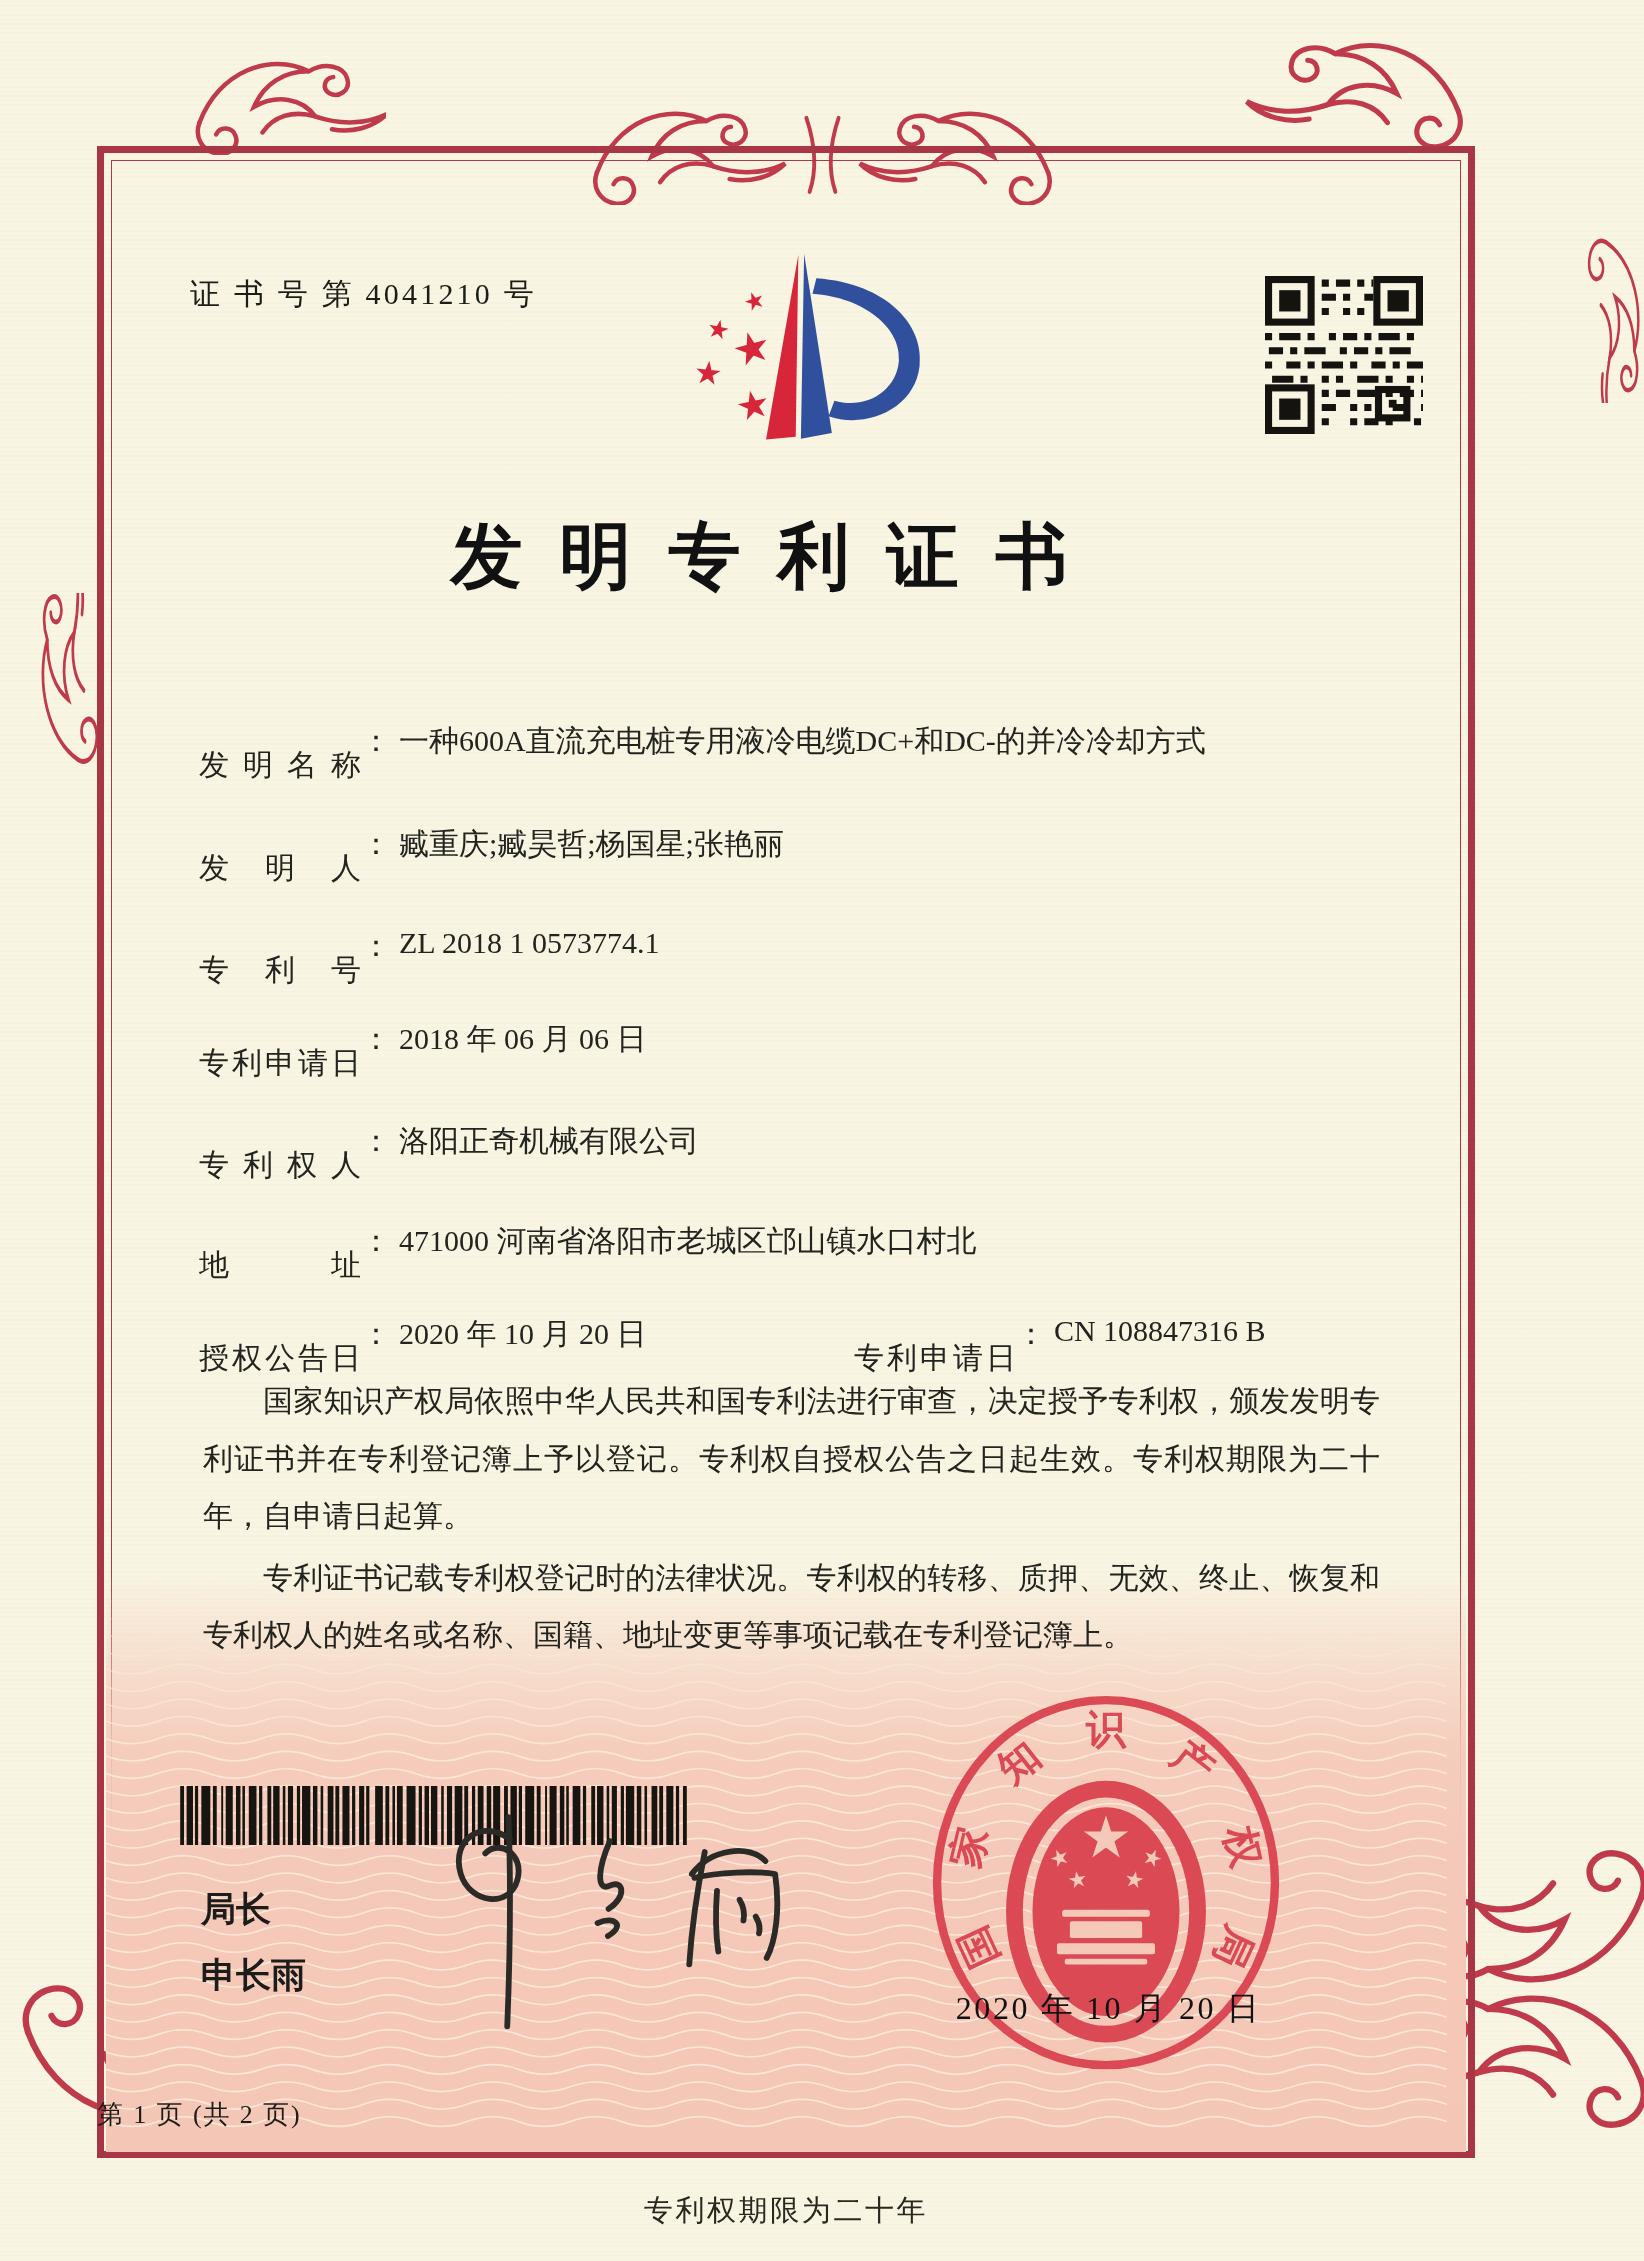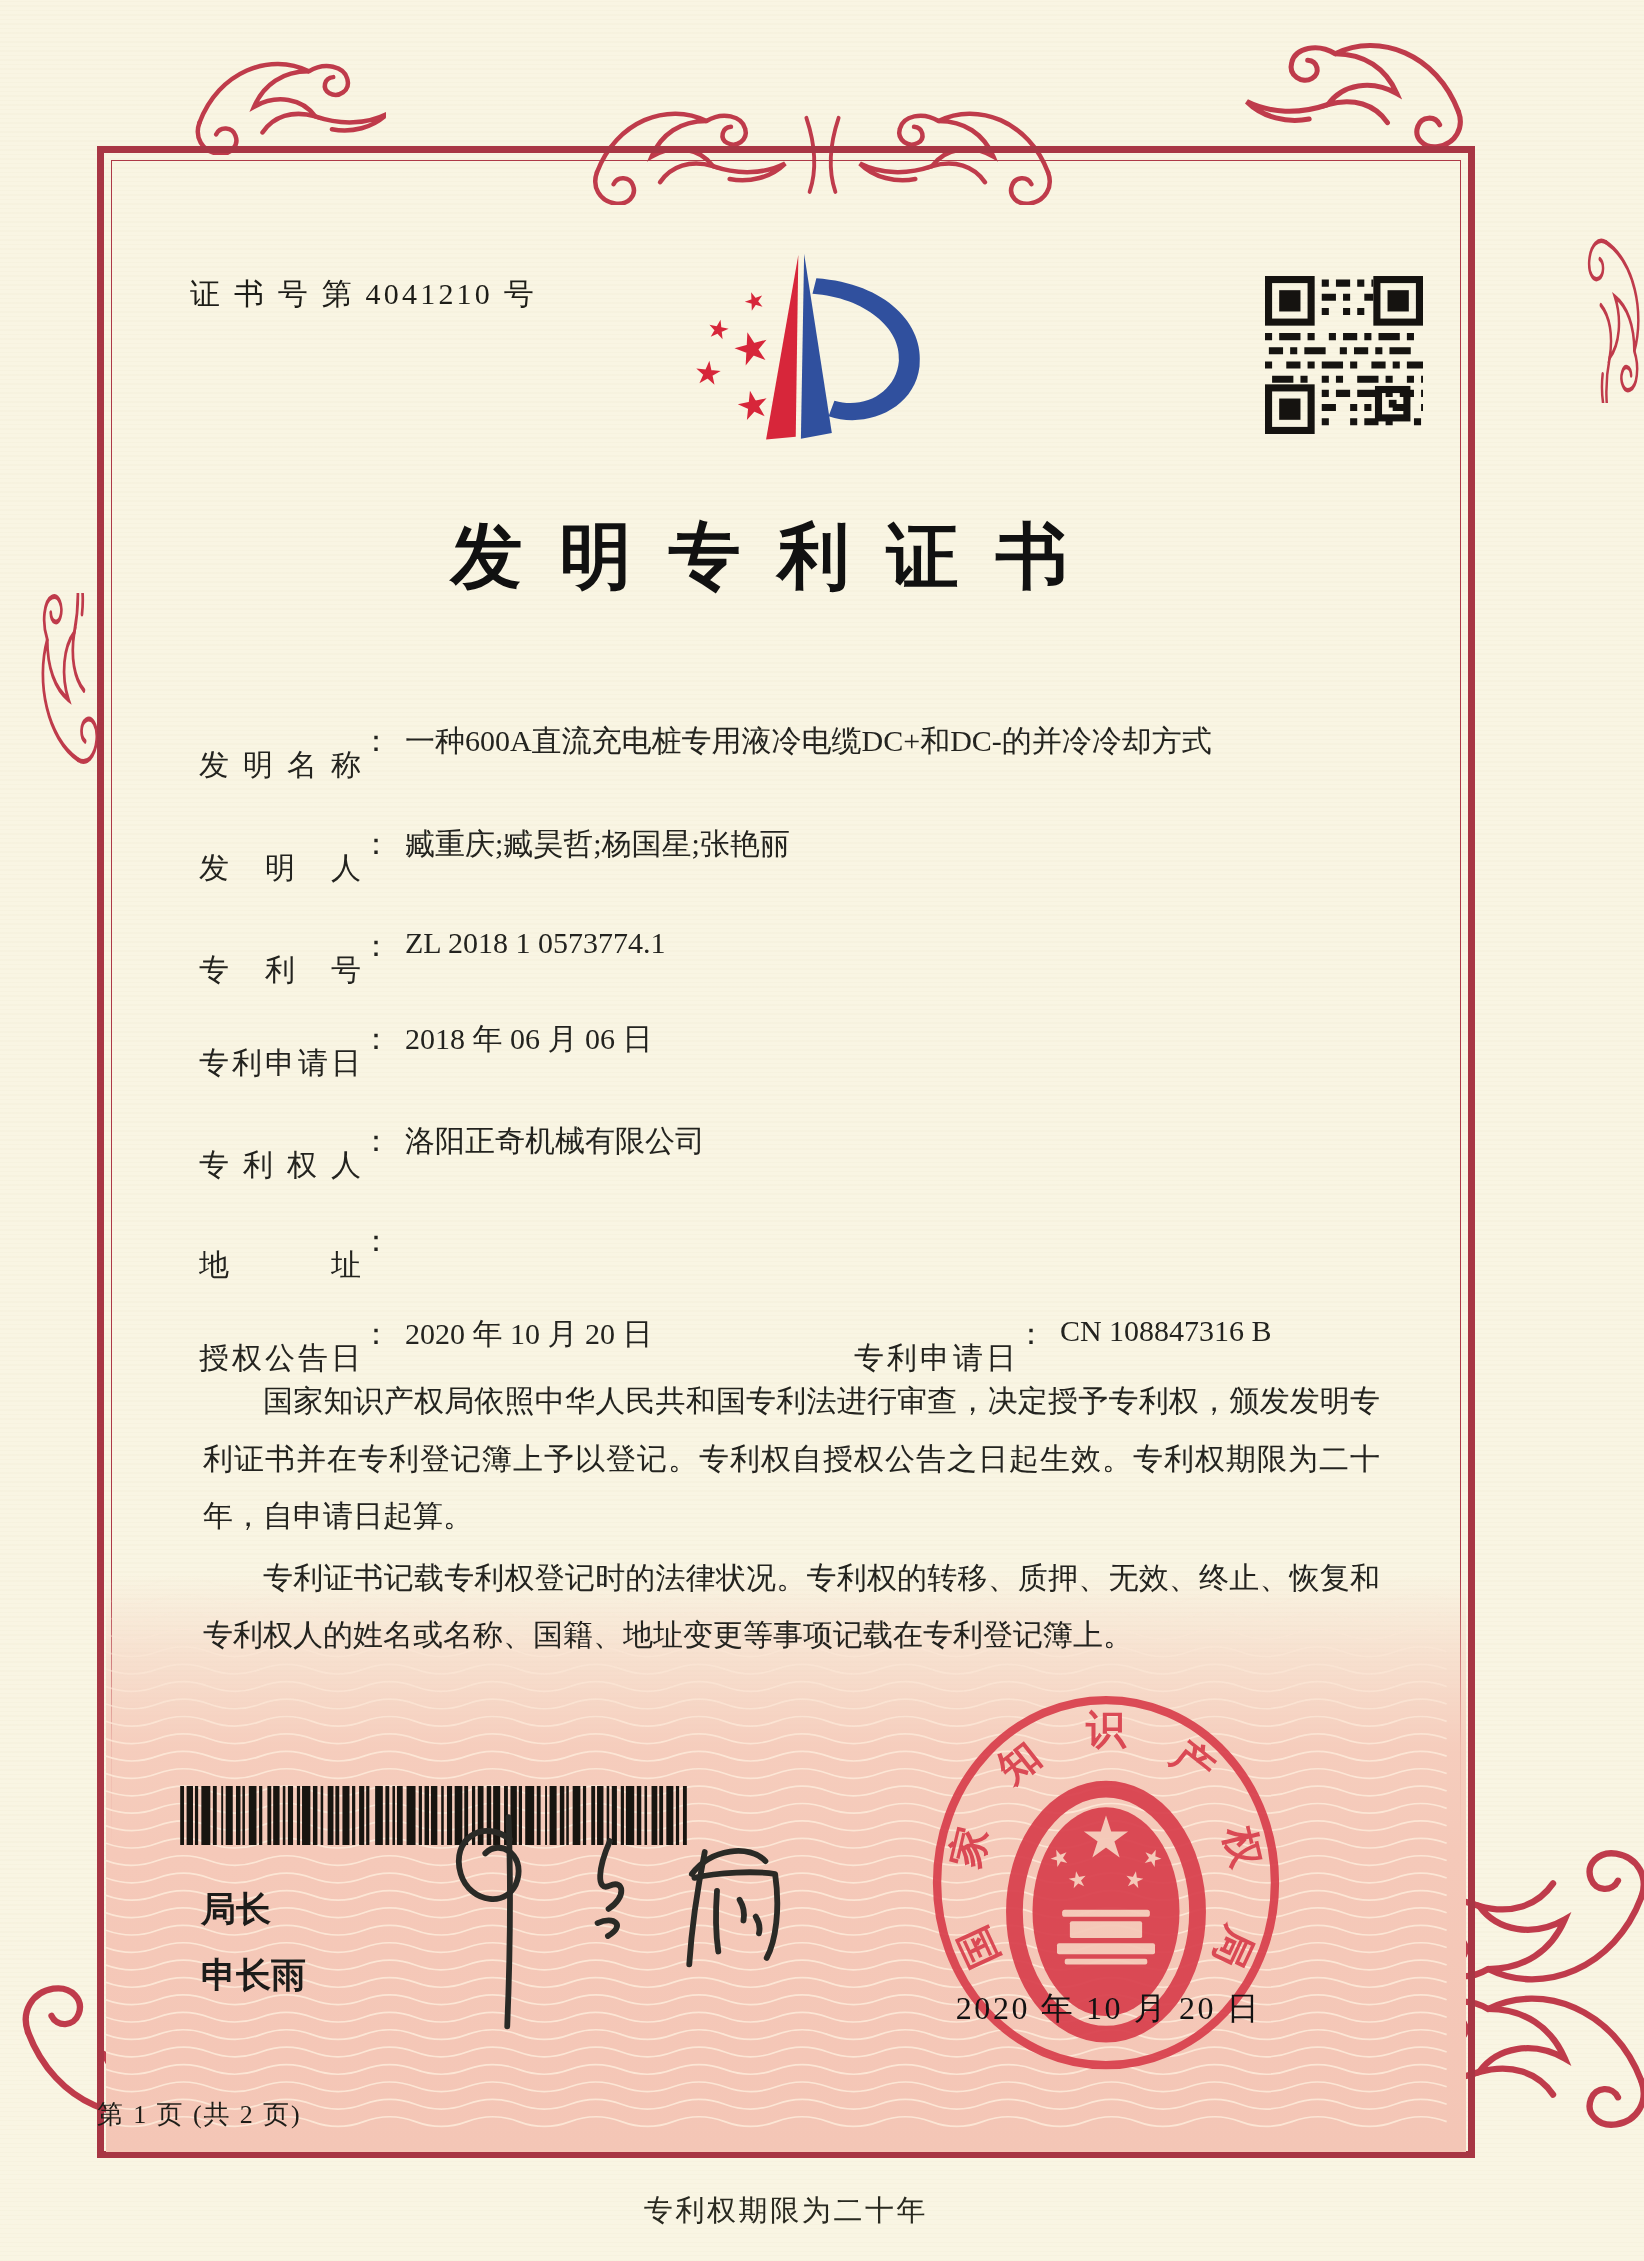--- a/index.html
+++ b/index.html
@@ -13,21 +13,21 @@
   .abs{position:absolute;}
   
   .frame-outer{left:97px;top:146px;width:1378px;height:2012px;border:7px solid #a83644;box-sizing:border-box;}
   .frame-inner{left:111px;top:160px;width:1350px;height:1985px;border:1.9px solid #ad3947;box-sizing:border-box;}
   .cert-no{left:190px;top:274px;font-size:30px;letter-spacing:3.2px;color:#1d1d18;}
   .title{left:97px;top:509px;width:1324px;text-align:center;font-size:72px;font-weight:700;
          letter-spacing:37px;text-indent:37px;color:#111;}
   .field{left:199px;font-size:30px;display:flex;align-items:flex-start;white-space:nowrap;}
   .flabel{display:inline-block;width:162px;text-align:justify;text-align-last:justify;margin-top:24px;}
   .fcolon{display:inline-block;margin:0 3.9px 0 0;}
-  .fvalue{display:inline-block;margin-left:10px;text-align:center;}
+  .fvalue{display:inline-block;margin-left:4px;text-align:center;}
   .paras{left:199px;top:1368px;width:1185px;font-size:30px;line-height:1.92;text-align:justify;}
   .paras p{margin:4px;text-indent:2em;}
   .pinkzone{left:106px;top:1573px;width:1360px;height:579px;
     background:linear-gradient(180deg, rgba(245,201,185,0) 0%, rgba(245,201,185,0.45) 14%, rgba(245,201,185,0.9) 30%, #f5c9b9 48%, #f4c6b6 100%);}
   .pinkzone svg{display:block;
     -webkit-mask-image:linear-gradient(180deg, rgba(0,0,0,0) 0%, rgba(0,0,0,0.5) 14%, #000 32%);
             mask-image:linear-gradient(180deg, rgba(0,0,0,0) 0%, rgba(0,0,0,0.5) 14%, #000 32%);}
   .sign-label{left:201px;font-size:35px;font-weight:700;font-family:"Liberation Sans","DejaVu Sans",sans-serif;color:#1c1c1a;}
   .seal-date{left:928px;top:1987px;width:361px;text-align:center;font-size:32px;letter-spacing:2.6px;color:#121212;}
   .footer-page{left:97px;top:2097px;width:1378px;text-align:left;font-size:26px;color:#1d1d18;letter-spacing:1.9px;}
@@ -164,20 +164,21 @@
     <span class="fvalue">2018 年 06 月 06 日</span>
   </div>
   <div class="abs field" style="top:1121px">
     <span class="flabel">专利权人</span>
       <span class="fcolon">：</span>
     <span class="fvalue">洛阳正奇机械有限公司</span>
   </div>
   <div class="abs field" style="top:1221px">
     <span class="flabel">地址</span>
       <span class="fcolon">：</span>
+    <span class="fvalue">471000  河南省洛阳市老城区邙山镇水口村北</span>
   </div>
   <div class="abs field" style="top:1314px">
     <span class="flabel">授权公告日</span>
       <span class="fcolon">：</span>
     <span class="fvalue">2020 年 10 月 20 日</span>
   </div>
   <div class="abs field" style="left:854px;top:1314px">
     <span class="flabel">专利申请日</span>
       <span class="fcolon">：</span>
     <span class="fvalue">CN 108847316 B</span>

